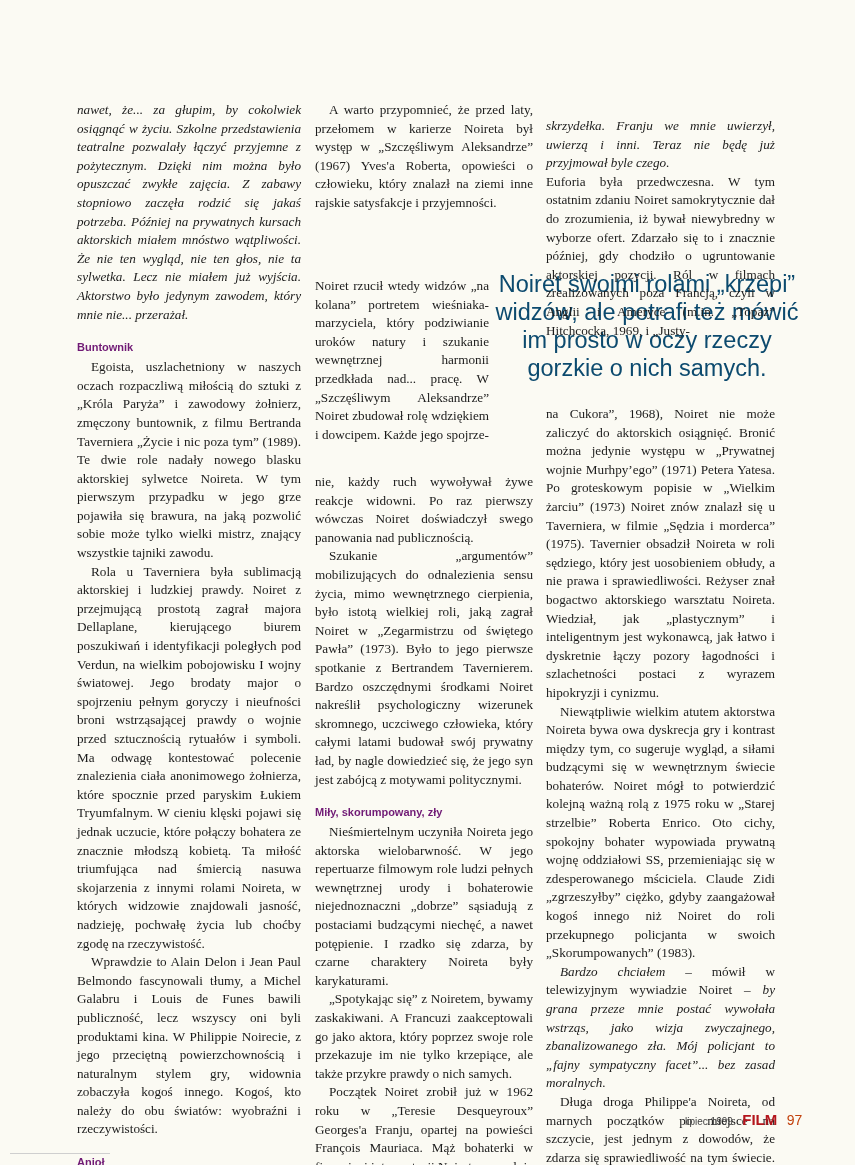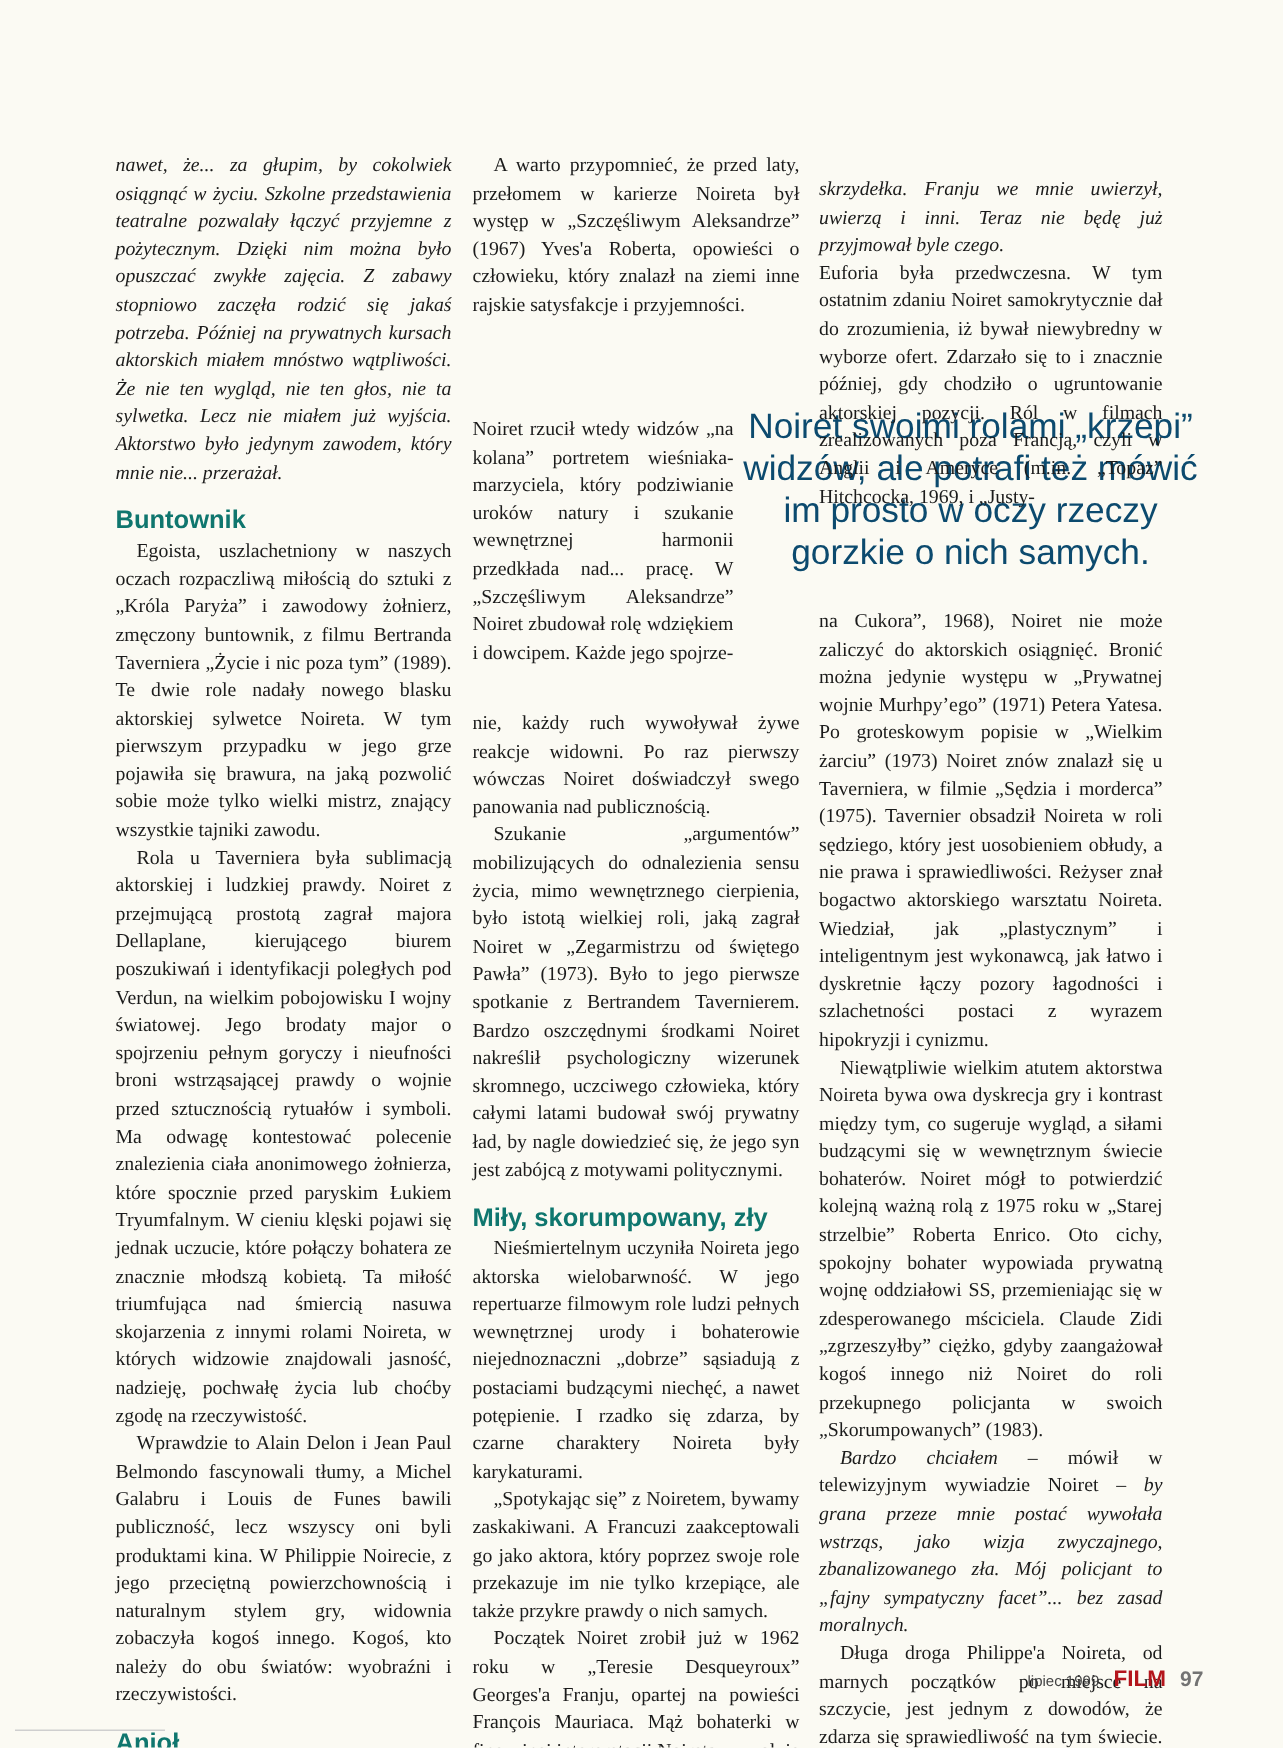--- a/index.html
+++ b/index.html
@@ -2,34 +2,34 @@
 <html><head>
 <meta charset="utf-8">
 <style>
   html, body { margin:0; padding:0; }
   body { width:855px; height:1165px; background:#fbfaf3; position:relative; overflow:hidden;
          font-family:"Liberation Serif", "DejaVu Serif", serif; color:#1b1b1b; }
   .col { position:absolute; font-size:13.2px; line-height:18.6px; text-align:justify; hyphens:auto; }
   .col p { margin:0; text-indent:14px; }
   .col p.noindent { text-indent:0; }
   .it { font-style:italic; }
-  .head { font-family:"Liberation Sans","DejaVu Sans",sans-serif; font-weight:bold; color:#0f766e;
-          font-size:17px; line-height:18px; margin:14px 0 2px 0; text-indent:0; }
+  .head { font-family:"Liberation Sans","DejaVu Sans",sans-serif; font-weight:bold; color:#701a75;
+          font-size:11px; line-height:18px; margin:14px 0 2px 0; text-indent:0; }
   #col1 { left:77px; top:101px; width:224px; }
   #col2 { left:315px; top:101px; width:218px; }
   #col3 { left:546px; top:117px; width:229px; }
   #col2-lower { left:315px; top:473px; width:218px; }
   #col2-wrap { left:315px; top:277px; width:174px; }
   #col3-lower { left:546px; top:405px; width:229px; }
   .pull { position:absolute; left:492px; top:270px; width:310px; font-family:"Liberation Sans","DejaVu Sans",sans-serif;
           color:#0c4a6e; font-size:23.5px; line-height:28px; text-align:center; }
   .folio { position:absolute; left:685px; top:1111px; font-family:"Liberation Sans","DejaVu Sans",sans-serif; }
   .folio .date { font-size:10px; color:#444; margin-right:5px;text-align:center; }
   .folio .mag { font-size:15px; color:#b4151c; font-weight:bold; margin-right:5px; }
-  .folio .num { font-size:14px; color:#737373; font-weight:bold; }
+  .folio .num { font-size:14px; color:#c2410c; font-weight:normal; }
   .bottomline { position:absolute; left:10px; top:1153px; width:100px; height:1px; background:#cfcfcf; }
 </style>
 </head>
 <body>
 
 <div class="col" id="col1">
   <p class="noindent it">nawet, że... za głupim, by cokolwiek osiągnąć w życiu. Szkolne przedstawienia teatralne pozwalały łączyć przyjemne z pożytecznym. Dzięki nim można było opuszczać zwykłe zajęcia. Z zabawy stopniowo zaczęła rodzić się jakaś potrzeba. Później na prywatnych kursach aktorskich miałem mnóstwo wątpliwości. Że nie ten wygląd, nie ten głos, nie ta sylwetka. Lecz nie miałem już wyjścia. Aktorstwo było jedynym zawodem, który mnie nie... przerażał.</p>
   <h3 class="head">Buntownik</h3>
   <p>Egoista, uszlachetniony w naszych oczach rozpaczliwą miłością do sztuki z „Króla Paryża” i zawodowy żołnierz, zmęczony buntownik, z filmu Bertranda Taverniera „Życie i nic poza tym” (1989). Te dwie role nadały nowego blasku aktorskiej sylwetce Noireta. W tym pierwszym przypadku w jego grze pojawiła się brawura, na jaką pozwolić sobie może tylko wielki mistrz, znający wszystkie tajniki zawodu.</p>
   <p>Rola u Taverniera była sublimacją aktorskiej i ludzkiej prawdy. Noiret z przejmującą prostotą zagrał majora Dellaplane, kierującego biurem poszukiwań i identyfikacji poległych pod Verdun, na wielkim pobojowisku I wojny światowej. Jego brodaty major o spojrzeniu pełnym goryczy i nieufności broni wstrząsającej prawdy o wojnie przed sztucznością rytuałów i symboli. Ma odwagę kontestować polecenie znalezienia ciała anonimowego żołnierza, które spocznie przed paryskim Łukiem Tryumfalnym. W cieniu klęski pojawi się jednak uczucie, które połączy bohatera ze znacznie młodszą kobietą. Ta miłość triumfująca nad śmiercią nasuwa skojarzenia z innymi rolami Noireta, w których widzowie znajdowali jasność, nadzieję, pochwałę życia lub choćby zgodę na rzeczywistość.</p>

